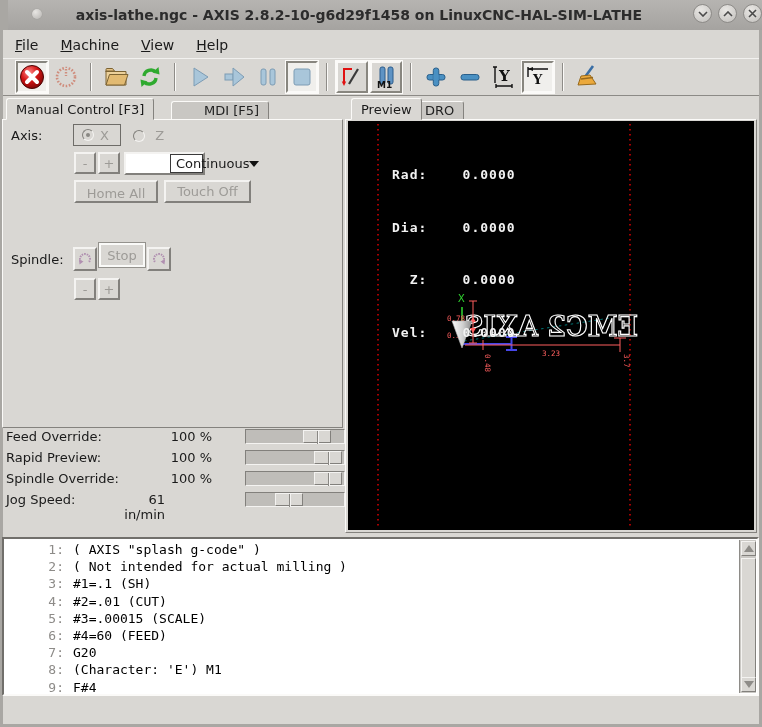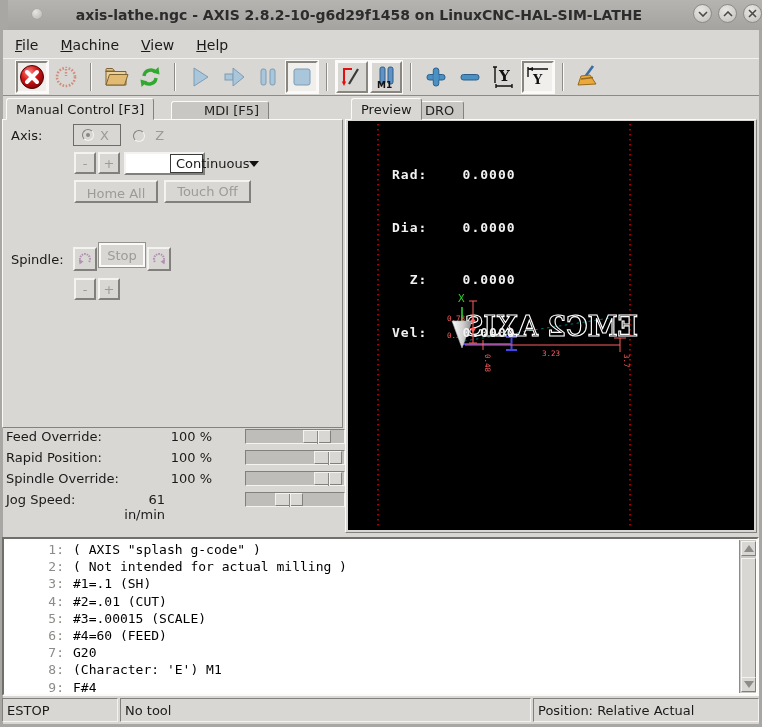--- a/index.html
+++ b/index.html
@@ -304,21 +304,21 @@
   </div>
 
   <div class="slider-row" style="top:429px;">
     <span class="sl-label">Feed Override:</span>
     <span class="sl-value">100 %</span>
     <span class="trough">
         <span class="handle" style="left: 57px;"></span>
       </span>
   </div>
   <div class="slider-row" style="top:450px;">
-    <span class="sl-label">Rapid Position:</span>
+    <span class="sl-label">Rapid Preview:</span>
     <span class="sl-value">100 %</span>
     <span class="trough">
         <span class="handle" style="left: 68px;"></span>
       </span>
   </div>
   <div class="slider-row" style="top:471px;">
     <span class="sl-label">Spindle Override:</span>
     <span class="sl-value">100 %</span>
     <span class="trough">
         <span class="handle" style="left: 68px;"></span>
@@ -402,24 +402,13 @@
       <div class="sarrow" style="top:1px;">
           <span class="tri-up"></span>
         </div>
       <div class="sthumb" style="top:18px;height:121px;"></div>
       <div class="sarrow" style="bottom:1px;">
           <span class="tri-down"></span>
         </div>
     </div>
   </div>
 
-  <div class="statusbar">
-    <div class="scell" style="width:116px;">
-        <span>ESTOP</span>
-      </div>
-    <div class="scell" style="flex:1;">
-        <span>No tool</span>
-      </div>
-    <div class="scell" style="width:226px;">
-        <span>Position: Relative Actual</span>
-      </div>
-  </div>
 </div>
 
 </body></html>

